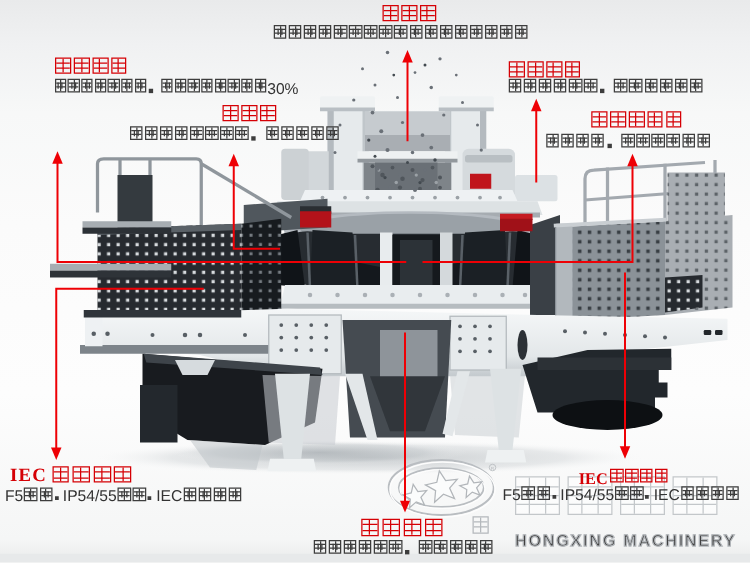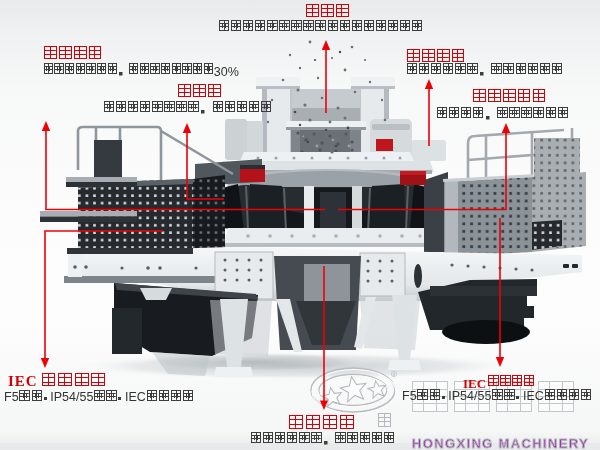--- a/index.html
+++ b/index.html
@@ -385,14 +385,14 @@
 <div class="t" style="left:8px;top:373px;"><span class="lat" style="font-family:'Liberation Serif',serif;font-weight:bold;color:#d50005;font-size:15px;letter-spacing:1px;">IEC</span><i class="r" style="width:13.8px;height:13.4px;margin:0 1.4px;margin-left:4px"></i><i class="r" style="width:13.8px;height:13.4px;margin:0 1.4px"></i><i class="r" style="width:13.8px;height:13.4px;margin:0 1.4px"></i><i class="r" style="width:13.8px;height:13.4px;margin:0 1.4px"></i></div>
 <div class="t" style="left:4px;top:390px;font-size:12.5px;color:#333;"><span class="lat">F5</span><i class="c"></i><i class="c"></i><span class="cm"></span><span class="lat">IP54/55</span><i class="c"></i><i class="c"></i><span class="cm"></span><span class="lat">IEC</span><i class="c"></i><i class="c"></i><i class="c"></i><i class="c"></i></div>
 
 <div class="t" style="left:463px;top:375px;"><span class="lat" style="font-family:'Liberation Serif',serif;font-weight:bold;color:#d50005;font-size:13px;">IEC</span><i class="r" style="width:10.4px;height:11px;margin:0 .8px;margin-left:2px"></i><i class="r" style="width:10.4px;height:11px;margin:0 .8px"></i><i class="r" style="width:10.4px;height:11px;margin:0 .8px"></i><i class="r" style="width:10.4px;height:11px;margin:0 .8px"></i></div>
 <div class="t" style="left:402px;top:389px;font-size:12.5px;color:#333;"><span class="lat">F5</span><i class="c"></i><i class="c"></i><span class="cm"></span><span class="lat">IP54/55</span><i class="c"></i><i class="c"></i><span class="cm"></span><span class="lat">IEC</span><i class="c"></i><i class="c"></i><i class="c"></i><i class="c"></i></div>
 
 <div class="t" style="left:287px;top:415px;"><i class="r" style="width:14px;height:13.5px;margin:0 1.5px"></i><i class="r" style="width:14px;height:13.5px;margin:0 1.5px"></i><i class="r" style="width:14px;height:13.5px;margin:0 1.5px"></i><i class="r" style="width:14px;height:13.5px;margin:0 1.5px"></i></div>
 <div class="t" style="left:250px;top:432px;"><i class="c"></i><i class="c"></i><i class="c"></i><i class="c"></i><i class="c"></i><i class="c"></i><span class="cm2"></span><i class="c"></i><i class="c"></i><i class="c"></i><i class="c"></i><i class="c"></i></div>
 
 <div class="t" id="wm" style="left:409px;top:381px;"><i class="w"></i><i class="w"></i><i class="w"></i><i class="w"></i></div>
-<div class="t" id="hx" style="left:412px;top:437px;font-family:'Liberation Sans';font-weight:bold;font-size:13px;letter-spacing:1.35px;color:#a21caf;-webkit-text-stroke:1px #b2b6ba;">HONGXING MACHINERY</div>
+<div class="t" id="hx" style="left:412px;top:426px;font-family:'Liberation Sans';font-weight:bold;font-size:13px;letter-spacing:1.35px;color:#404040;-webkit-text-stroke:1px #b2b6ba;">HONGXING MACHINERY</div>
 <div class="t" id="xing" style="left:377px;top:413px;"><i class="c" style="width:13px;height:14px;border-color:#b4b8bc;background:linear-gradient(#b4b8bc,#b4b8bc) 50% 30%/100% 1.4px no-repeat,linear-gradient(#b4b8bc,#b4b8bc) 50% 70%/100% 1.4px no-repeat,linear-gradient(#b4b8bc,#b4b8bc) 50% 50%/1.4px 100% no-repeat;"></i></div>
 
 </body></html>

